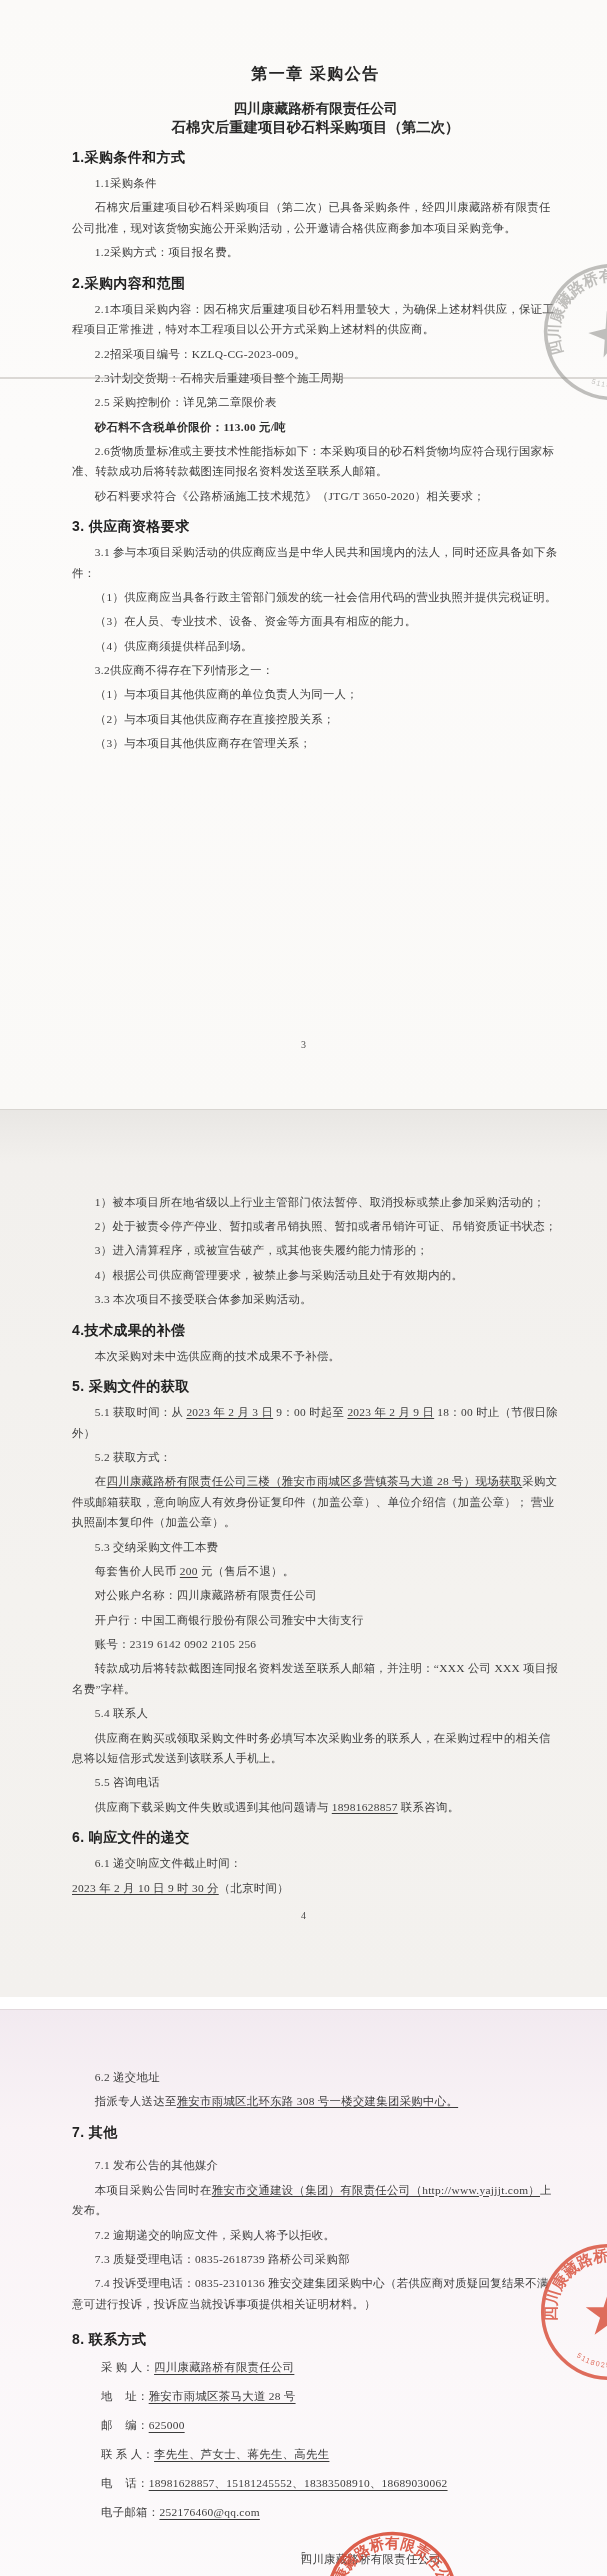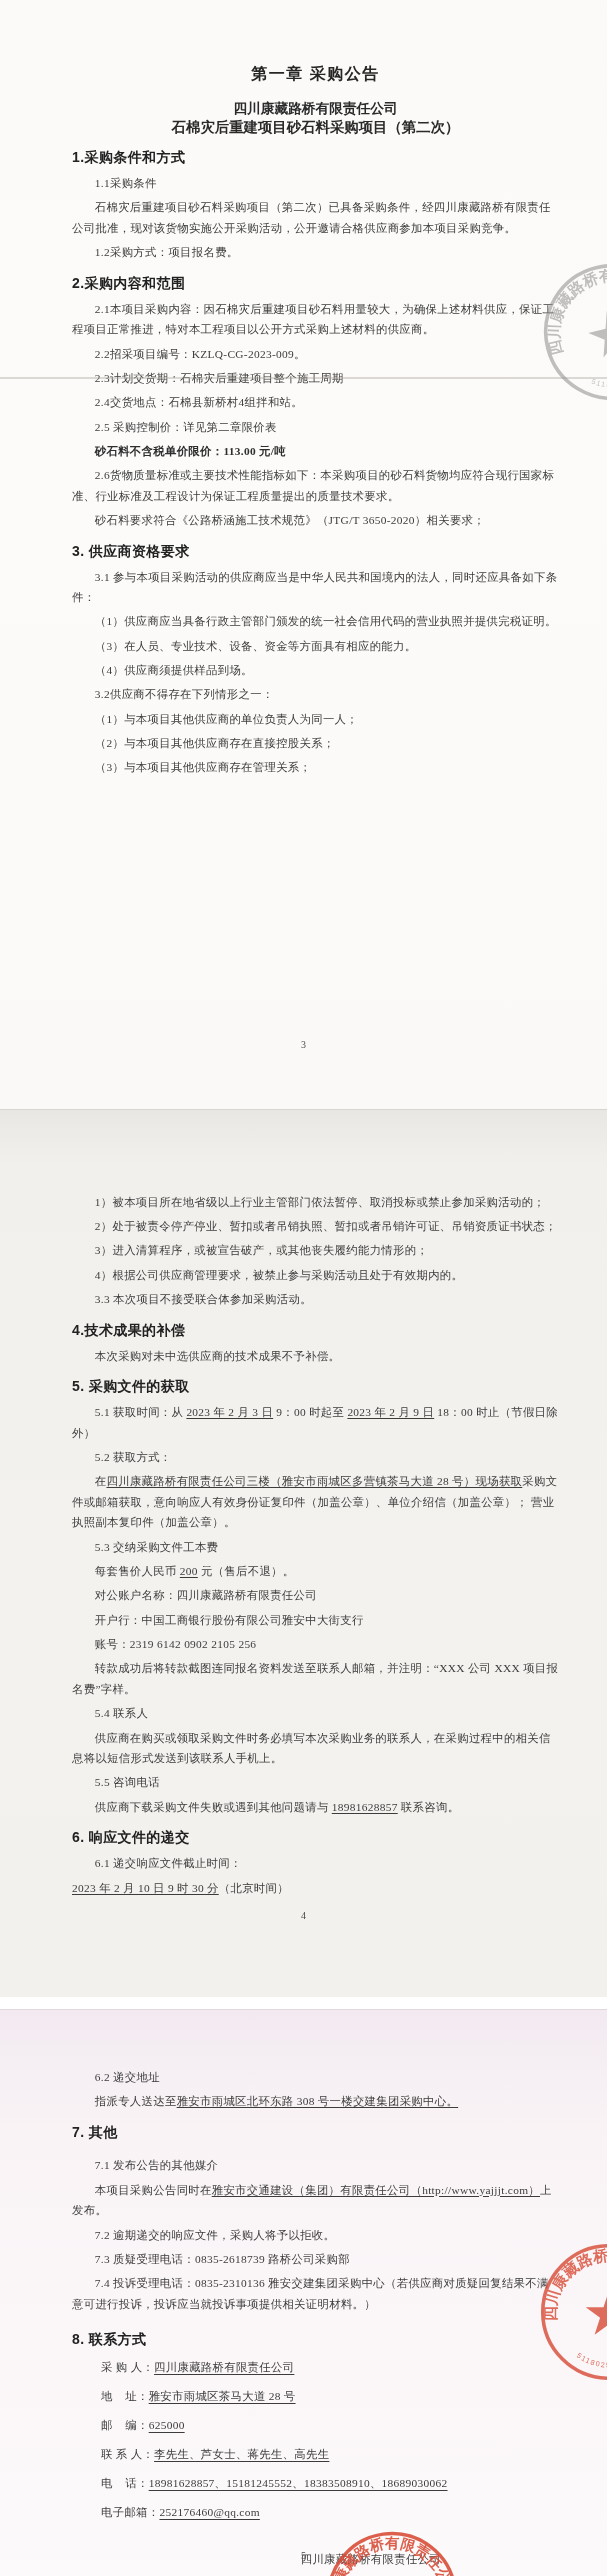--- a/index.html
+++ b/index.html
@@ -81,24 +81,23 @@
 
   <h3 class="sec">1.采购条件和方式</h3>
   <p class="ind">1.1采购条件</p>
   <p class="ind">石棉灾后重建项目砂石料采购项目（第二次）已具备采购条件，经四川康藏路桥有限责任公司批准，现对该货物实施公开采购活动，公开邀请合格供应商参加本项目采购竞争。</p>
   <p class="ind">1.2采购方式：项目报名费。</p>
 
   <h3 class="sec">2.采购内容和范围</h3>
   <p class="ind">2.1本项目采购内容：因石棉灾后重建项目砂石料用量较大，为确保上述材料供应，保证工程项目正常推进，特对本工程项目以公开方式采购上述材料的供应商。</p>
   <p class="ind">2.2招采项目编号：KZLQ-CG-2023-009。</p>
   <p class="ind">2.3计划交货期：石棉灾后重建项目整个施工周期</p>
-  <p class="ind">2.4交货地点：石棉县新桥村4组拌和站。</p>
   <p class="ind">2.5 采购控制价：详见第二章限价表</p>
   <p class="ind bold">砂石料不含税单价限价：113.00 元/吨</p>
-  <p class="ind">2.6货物质量标准或主要技术性能指标如下：本采购项目的砂石料货物均应符合现行国家标准、行业标准及工程设计为保证工程质量提出的质量技术要求。</p>
+  <p class="ind">2.6货物质量标准或主要技术性能指标如下：本采购项目的砂石料货物均应符合现行国家标准、转款成功后将转款截图连同报名资料发送至联系人邮箱。</p>
   <p class="ind">砂石料要求符合《公路桥涵施工技术规范》（JTG/T 3650-2020）相关要求；</p>
 
   <h3 class="sec">3. 供应商资格要求</h3>
   <p class="ind">3.1 参与本项目采购活动的供应商应当是中华人民共和国境内的法人，同时还应具备如下条件：</p>
   <p class="ind">（1）供应商应当具备行政主管部门颁发的统一社会信用代码的营业执照并提供完税证明。</p>
   <p class="ind">（3）在人员、专业技术、设备、资金等方面具有相应的能力。</p>
   <p class="ind">（4）供应商须提供样品到场。</p>
   <p class="ind">3.2供应商不得存在下列情形之一：</p>
   <p class="ind">（1）与本项目其他供应商的单位负责人为同一人；</p>
   <p class="ind">（2）与本项目其他供应商存在直接控股关系；</p>

